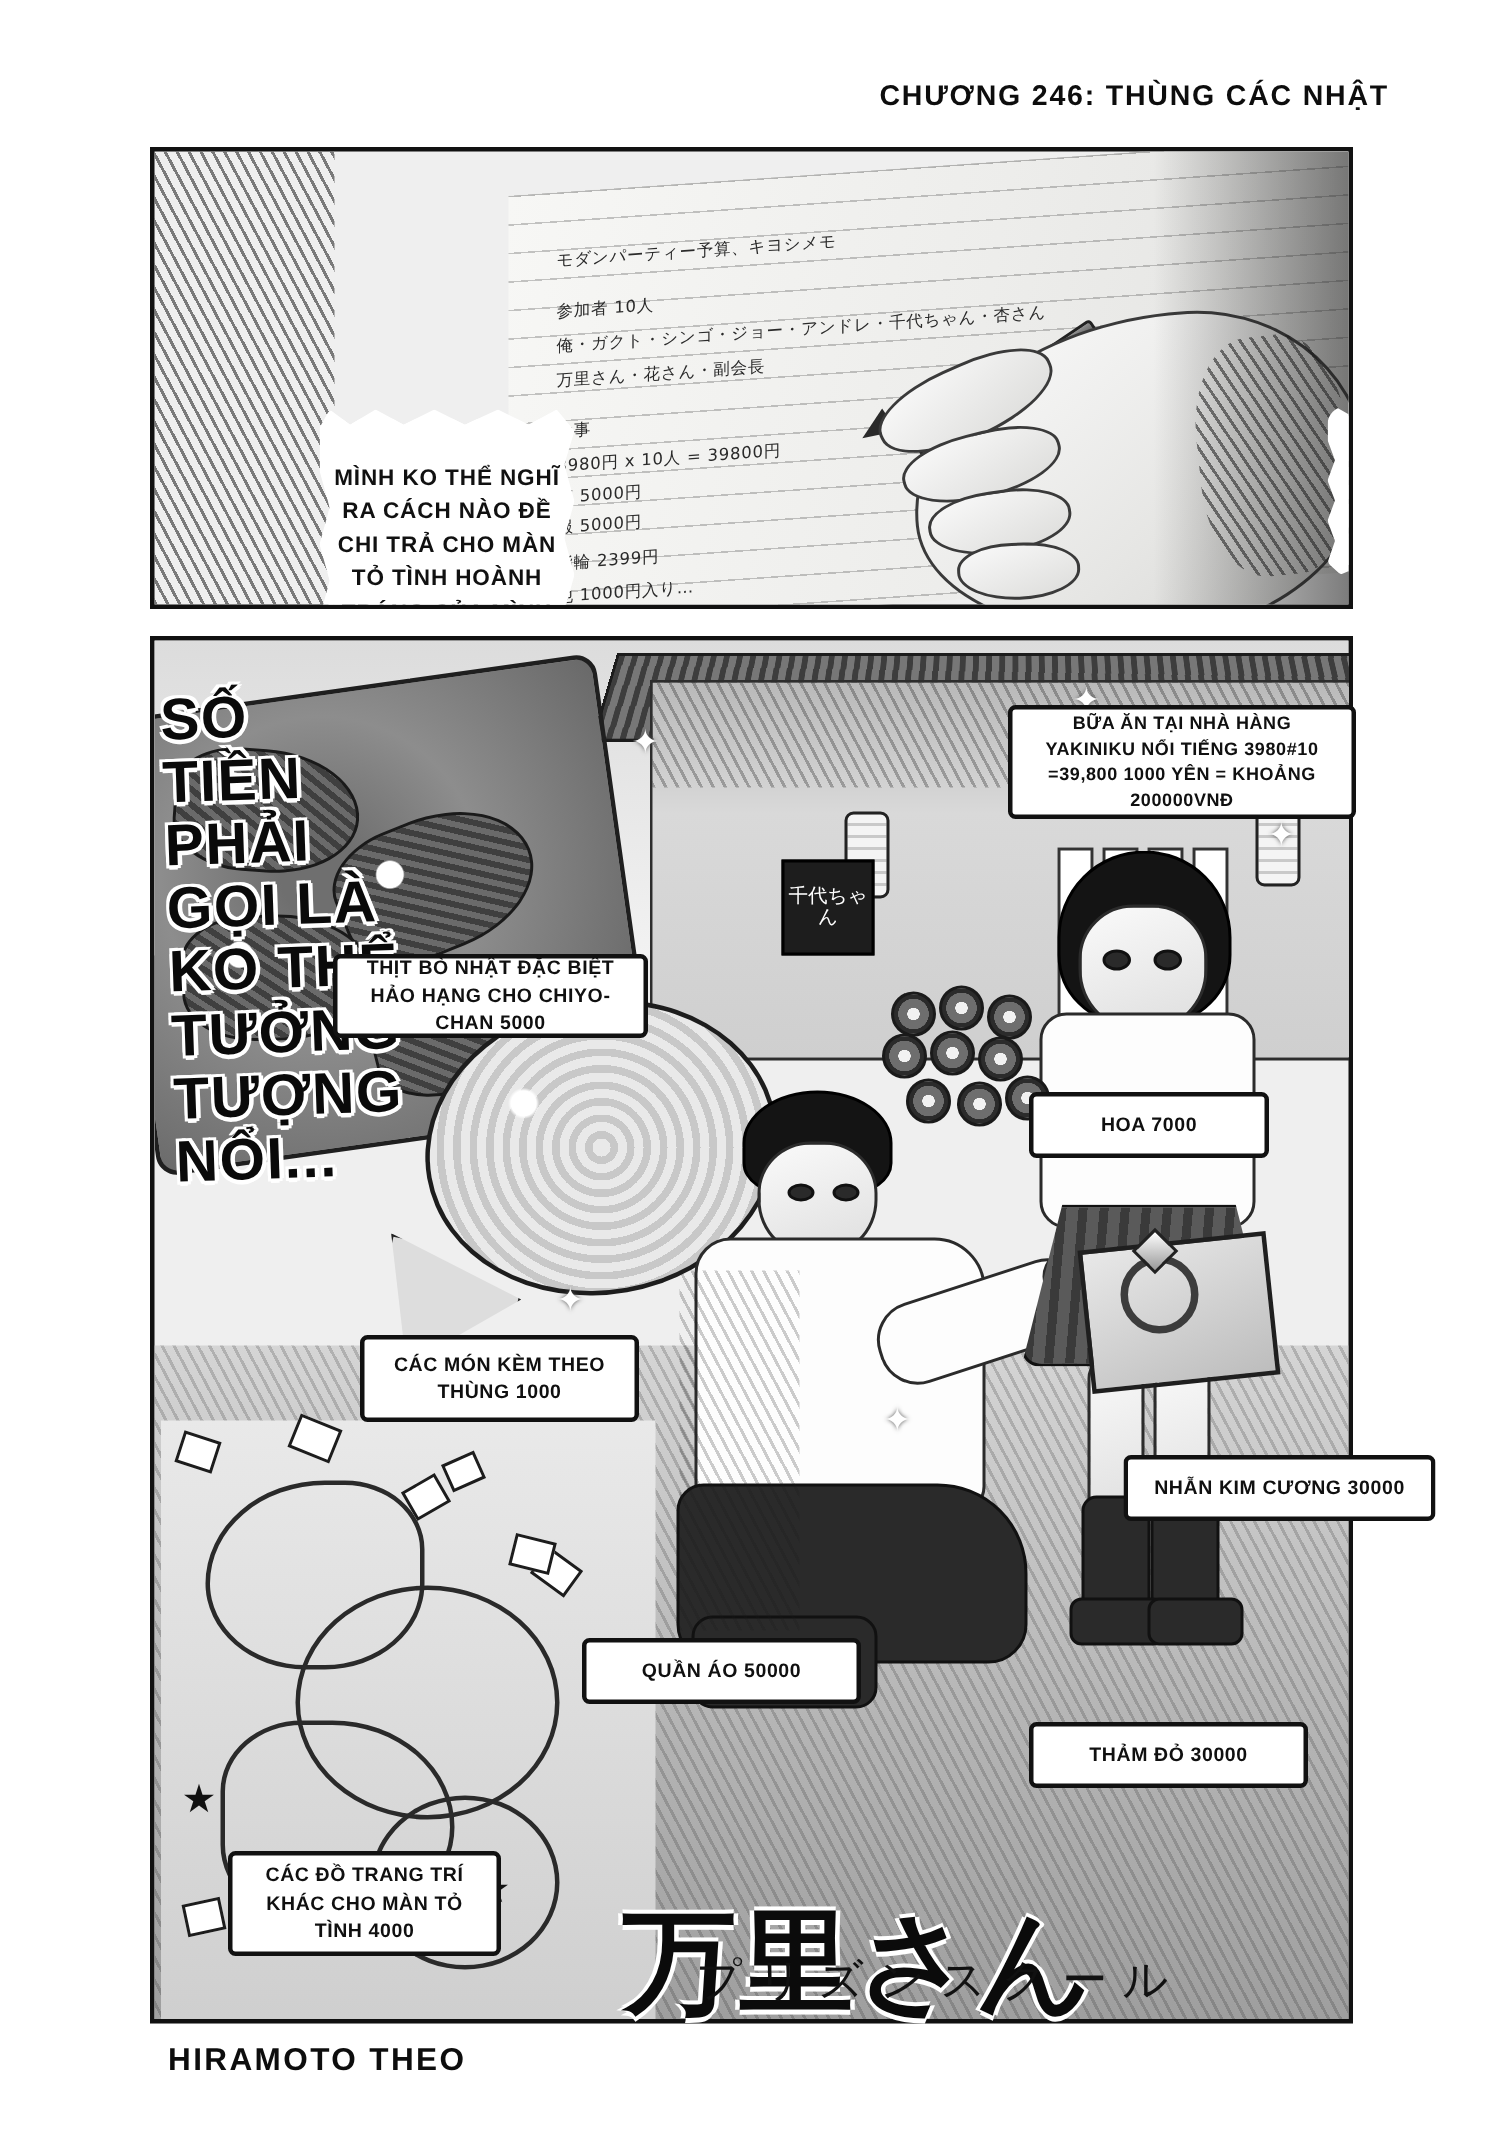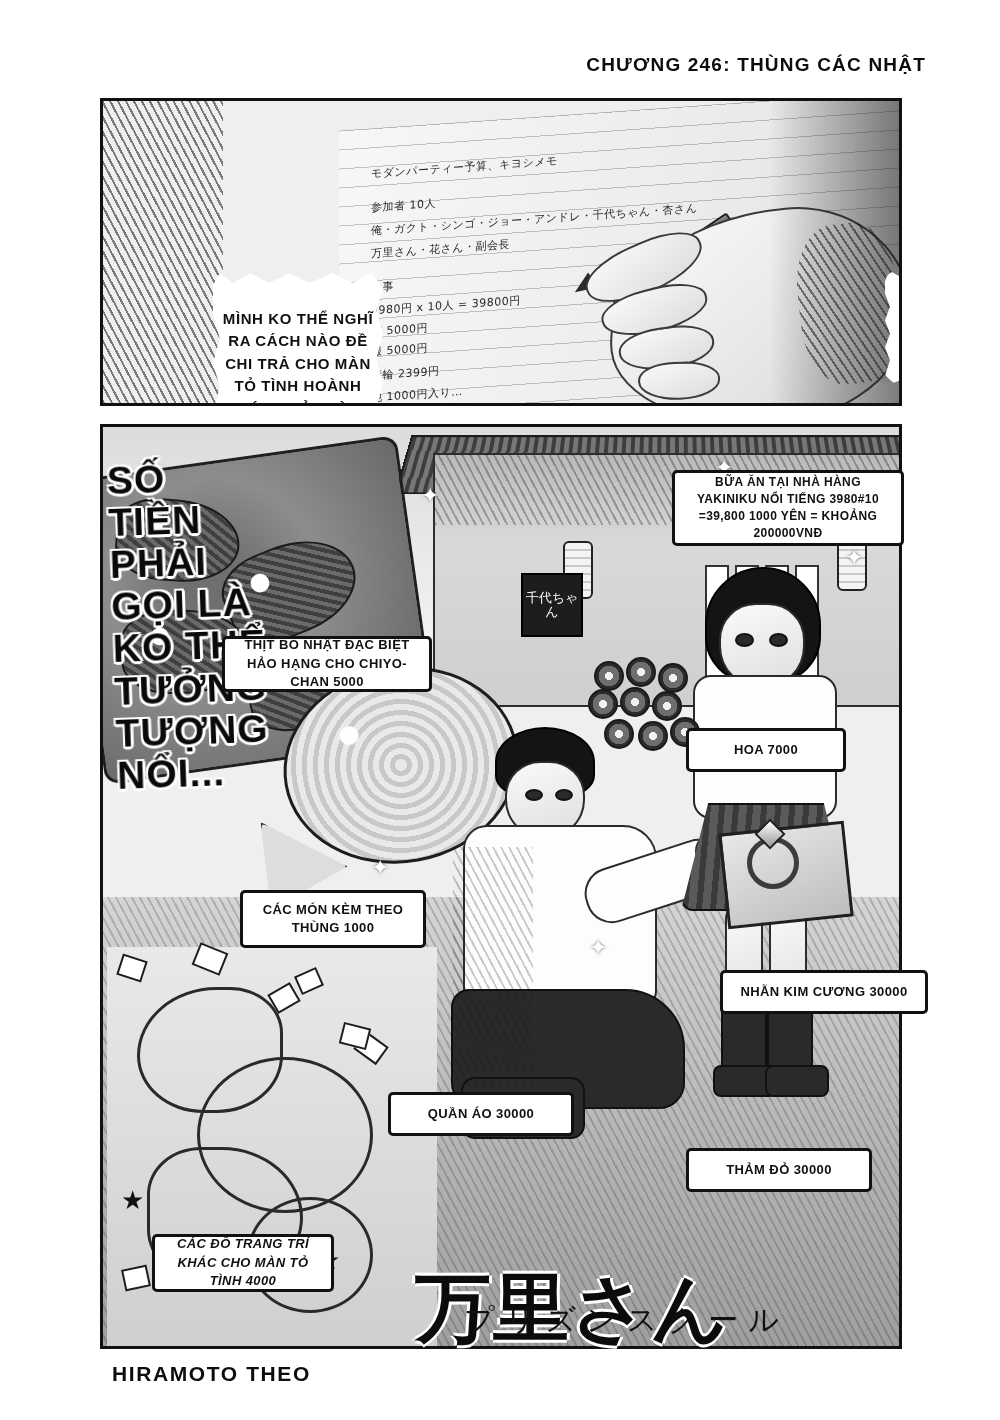--- a/index.html
+++ b/index.html
@@ -399,24 +399,24 @@
 </div>
 
 <div class="callout" style="left:672px; top:470px; width:232px; height:76px; font-size:12px;">BỮA ĂN TẠI NHÀ HÀNG YAKINIKU NỔI TIẾNG 3980#10 =39,800  1000 YÊN = KHOẢNG 200000VNĐ</div>
 
 <div class="callout" style="left:222px; top:636px; width:210px; height:56px;">THỊT BÒ NHẬT ĐẶC BIỆT HẢO HẠNG CHO CHIYO-CHAN 5000</div>
 
 <div class="callout" style="left:686px; top:728px; width:160px; height:44px;">HOA 7000</div>
 
 <div class="callout" style="left:240px; top:890px; width:186px; height:58px;">CÁC MÓN KÈM THEO THÙNG 1000</div>
 
-<div class="callout" style="left:720px; top:970px; width:208px; height:44px;">NHẪN KIM CƯƠNG 30000</div>
-
-<div class="callout" style="left:388px; top:1092px; width:186px; height:44px;">QUẦN ÁO 30000</div>
+<div class="callout" style="left:749px; top:970px; width:208px; height:44px;">NHẪN KIM CƯƠNG 30000</div>
+
+<div class="callout" style="left:388px; top:1092px; width:186px; height:44px;">QUẦN ÁO 50000</div>
 
 <div class="callout" style="left:686px; top:1148px; width:186px; height:44px;">THẢM ĐỎ 30000</div>
 
-<div class="callout" style="left:152px; top:1234px; width:182px; height:58px;font-style:italic;">CÁC ĐỒ TRANG TRÍ KHÁC CHO MÀN TỎ TÌNH 4000</div>
+<div class="callout" style="left:152px; top:1234px; width:182px; height:70px;">CÁC ĐỒ TRANG TRÍ KHÁC CHO MÀN TỎ TÌNH 4000</div>
 
 <div class="kanji-logo">万里さん</div>
 <div class="kanji-ruby">プリズンスクール</div>
 
 <div class="author">HIRAMOTO THEO</div>
 
 </body></html>

